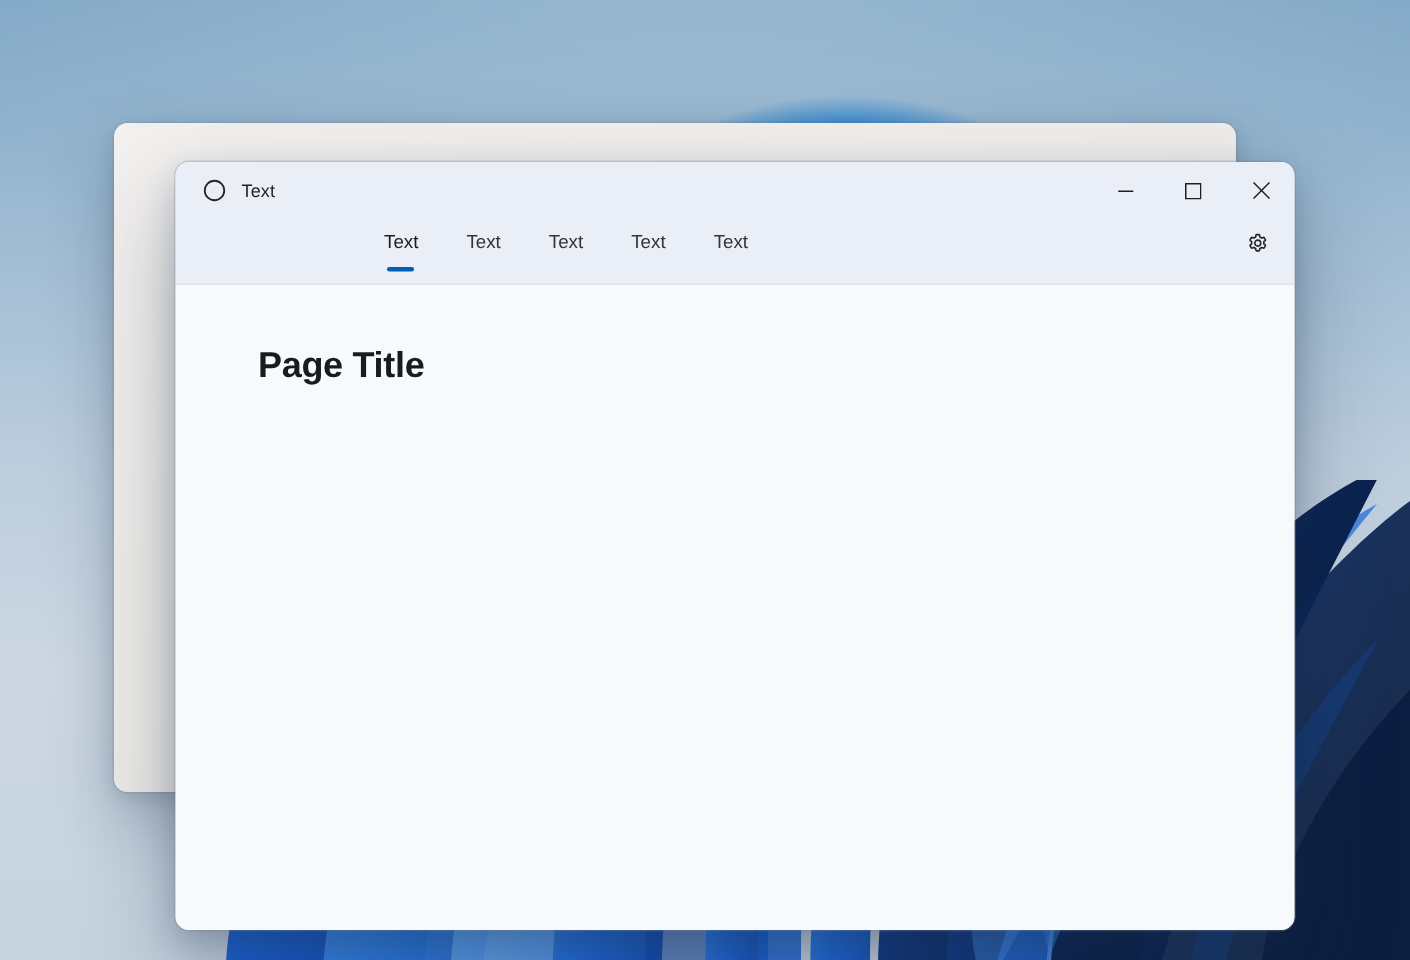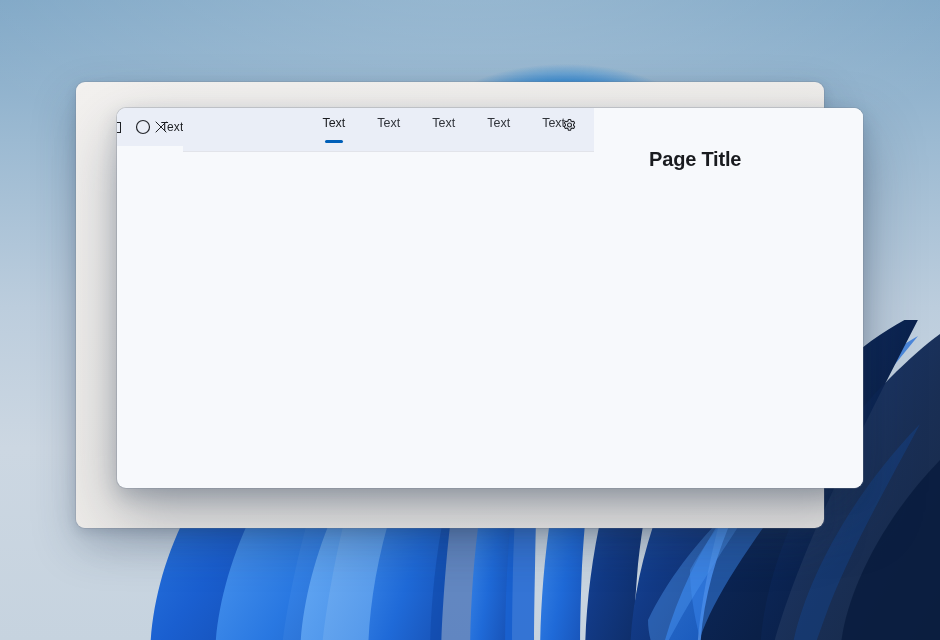--- a/index.html
+++ b/index.html
@@ -69,28 +69,28 @@
       0 0 0 1px rgba(120,125,135,0.22),
       0 18px 44px rgba(35,55,80,0.26),
       0 4px 12px rgba(35,55,80,0.16);
   }
 
   
   #window-front {
     left: 117px;
     top: 108px;
     width: 746px;
-    height: 380px;
+    height: 512px;
     background: #f7f9fc;
     box-shadow:
       0 0 0 1px rgba(120,130,145,0.30),
       0 26px 60px rgba(25,45,70,0.34),
       0 8px 20px rgba(25,45,70,0.20);
     display: flex;
-    flex-direction: row;
+    flex-direction: column;
   }
 
   
   #titlebar {
     position: relative;
     height: 38px;
     flex: 0 0 38px;
     background: #eaeef7;
     display: flex;
     align-items: center;
@@ -182,21 +182,21 @@
   }
 
   
   #content {
     flex: 1 1 auto;
     background: #f7f9fc;
     position: relative;
     padding: 40px 0 0 55px;
   }
   #page-title {
-    font-size: 20px;
+    font-size: 24px;
     font-weight: 600;
     color: #191b1f;
     letter-spacing: -0.2px;
     line-height: 1.15;
   }
 </style>
 </head>
 <body>
 
 <div id="desktop">

